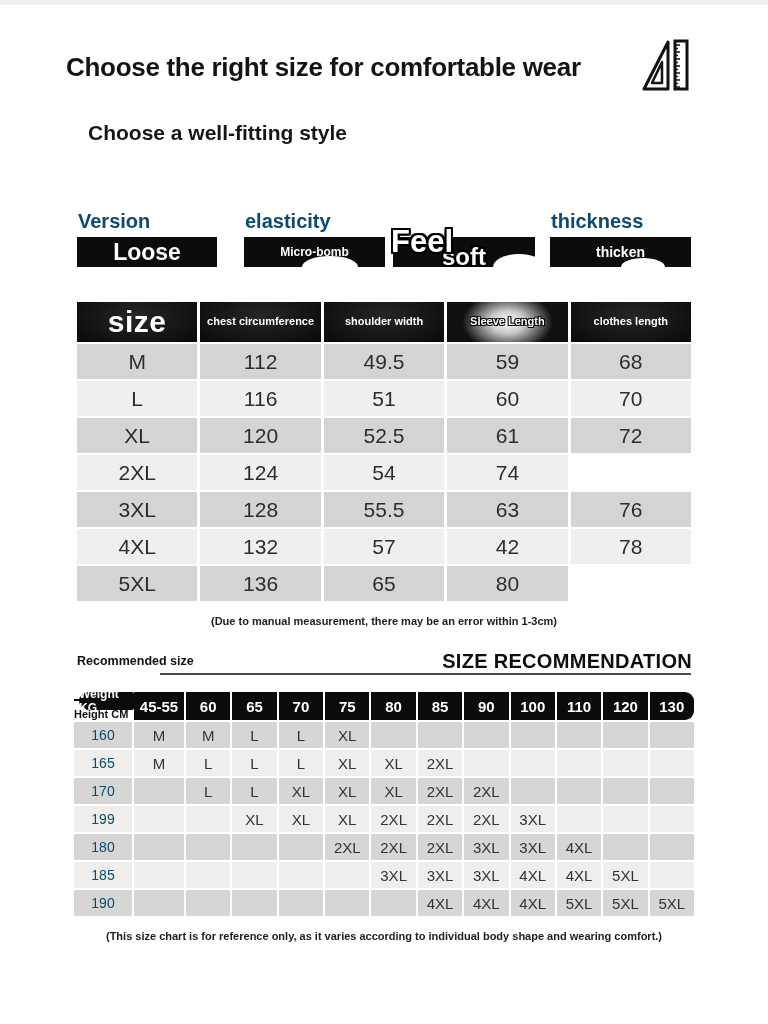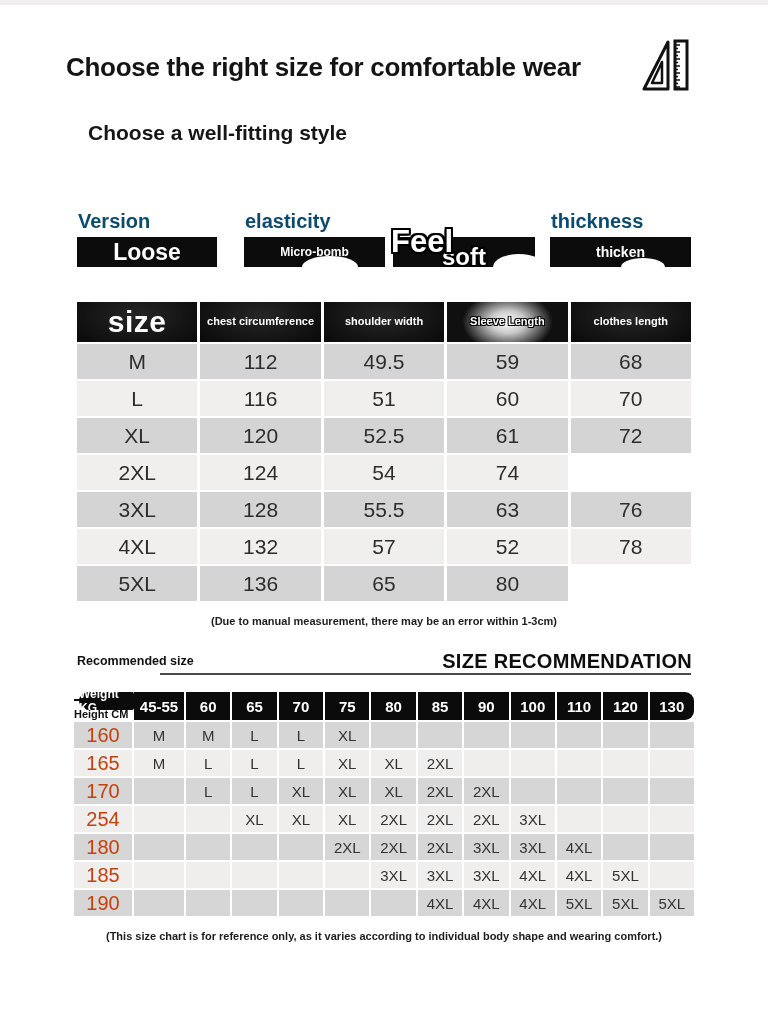--- a/index.html
+++ b/index.html
@@ -62,21 +62,21 @@
   .rc-head{height:28px;}
   .rc-h{background:#0b0b0b;color:#fff;font-size:15px;font-weight:700;display:flex;align-items:center;justify-content:center;}
   .rc-h:last-child{border-radius:0 9px 9px 0;}
   .rc-corner{position:relative;background:transparent;}
   .corner-top{position:absolute;top:0;left:5px;right:-2px;height:18px;background:#0b0b0b;
               border-radius:9px 2px 2px 9px;color:#fff;font-size:12px;font-weight:700;
               display:flex;align-items:center;justify-content:center;}
   .corner-top::before{content:"";position:absolute;left:-5px;top:7px;width:8px;height:2px;background:#0b0b0b;}
   .corner-bottom{position:absolute;bottom:0;left:0;font-size:11px;font-weight:700;color:#0f0f0f;white-space:nowrap;}
   .rc-cell{display:flex;align-items:center;justify-content:center;font-size:15px;font-weight:500;color:#333;}
-  .rc-height{font-size:20px;color:#c2410c;}
+  .rc-height{font-size:14px;color:#0c4a6e;}
   .dark > .rc-cell{background:#d6d6d6;}
   .light > .rc-cell{background:#efeeec;}
 </style>
 </head>
 <body>
 
 <div class="page">
   <div class="top-strip"></div>
 
   <div class="title">Choose the right size for comfortable wear</div>
@@ -160,21 +160,21 @@
         <div class="st-cell">3XL</div>
         <div class="st-cell">128</div>
         <div class="st-cell">55.5</div>
         <div class="st-cell">63</div>
         <div class="st-cell">76</div>
       </div>
       <div class="st-row light">
         <div class="st-cell">4XL</div>
         <div class="st-cell">132</div>
         <div class="st-cell">57</div>
-        <div class="st-cell">52</div>
+        <div class="st-cell">42</div>
         <div class="st-cell">78</div>
       </div>
       <div class="st-row dark">
         <div class="st-cell">5XL</div>
         <div class="st-cell">136</div>
         <div class="st-cell">65</div>
         <div class="st-cell">80</div>
       </div>
     </div>
 
@@ -242,21 +242,21 @@
         <div class="rc-cell">XL</div>
         <div class="rc-cell">XL</div>
         <div class="rc-cell">2XL</div>
         <div class="rc-cell">2XL</div>
         <div class="rc-cell"></div>
         <div class="rc-cell"></div>
         <div class="rc-cell"></div>
         <div class="rc-cell"></div>
       </div>
       <div class="rc-row light">
-        <div class="rc-cell rc-height">254</div>
+        <div class="rc-cell rc-height">199</div>
         <div class="rc-cell"></div>
         <div class="rc-cell"></div>
         <div class="rc-cell">XL</div>
         <div class="rc-cell">XL</div>
         <div class="rc-cell">XL</div>
         <div class="rc-cell">2XL</div>
         <div class="rc-cell">2XL</div>
         <div class="rc-cell">2XL</div>
         <div class="rc-cell">3XL</div>
         <div class="rc-cell"></div>

